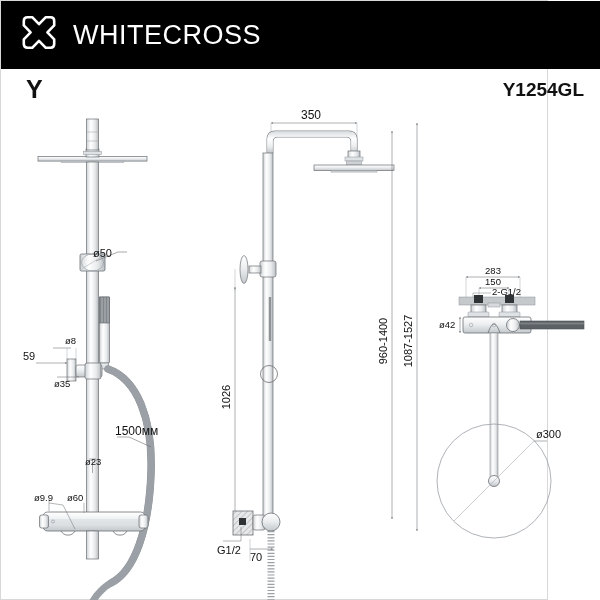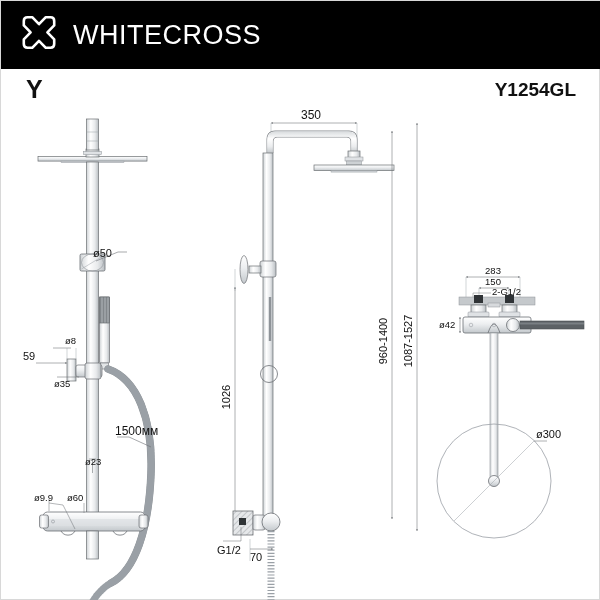--- a/index.html
+++ b/index.html
@@ -1,34 +1,34 @@
 <!DOCTYPE html>
 <html><head>
 <meta charset="utf-8">
 <style>
   html,body{margin:0;padding:0;background:#fff;}
   body{width:600px;height:600px;overflow:hidden;
        font-family:"Liberation Sans", sans-serif;
        color:#111;position:relative;}
 
   
-  #page{position:absolute;left:0;top:0;width:600px;height:600px;
+  #page{position:absolute;left:0;top:0;width:548px;height:600px;
         background:#ffffff;box-sizing:border-box;border:1px solid #d8d8d8;}
 
   
   #header{position:absolute;left:0;top:0;width:600px;height:68px;
           background:#000000;display:flex;align-items:center;}
   #logo-mark{margin-left:17px;width:42px;height:42px;display:block;}
   #brand{color:#ffffff;font-size:27px;letter-spacing:.5px;
          margin-left:13px;font-weight:400;white-space:nowrap;}
 
   
   #title-row{position:absolute;left:0;top:68px;width:600px;height:40px;}
   #model-letter{position:absolute;left:25px;top:6px;font-size:25px;font-weight:700;}
-  #model-code{position:absolute;right:25px;top:10px;font-size:19px;font-weight:700;}
+  #model-code{position:absolute;right:17px;top:10px;font-size:19px;font-weight:700;}
 
   
   #canvas{position:absolute;left:0;top:100px;width:600px;height:500px;}
   #canvas svg{display:block;}
 
   .dim-label{font-family:"Liberation Sans", sans-serif;font-size:11px;fill:#111;}
   .dim-label-sm{font-family:"Liberation Sans", sans-serif;font-size:9.5px;fill:#111;}
   .dim-label-lg{font-family:"Liberation Sans", sans-serif;font-size:12px;fill:#111;}
 </style>
 </head>

